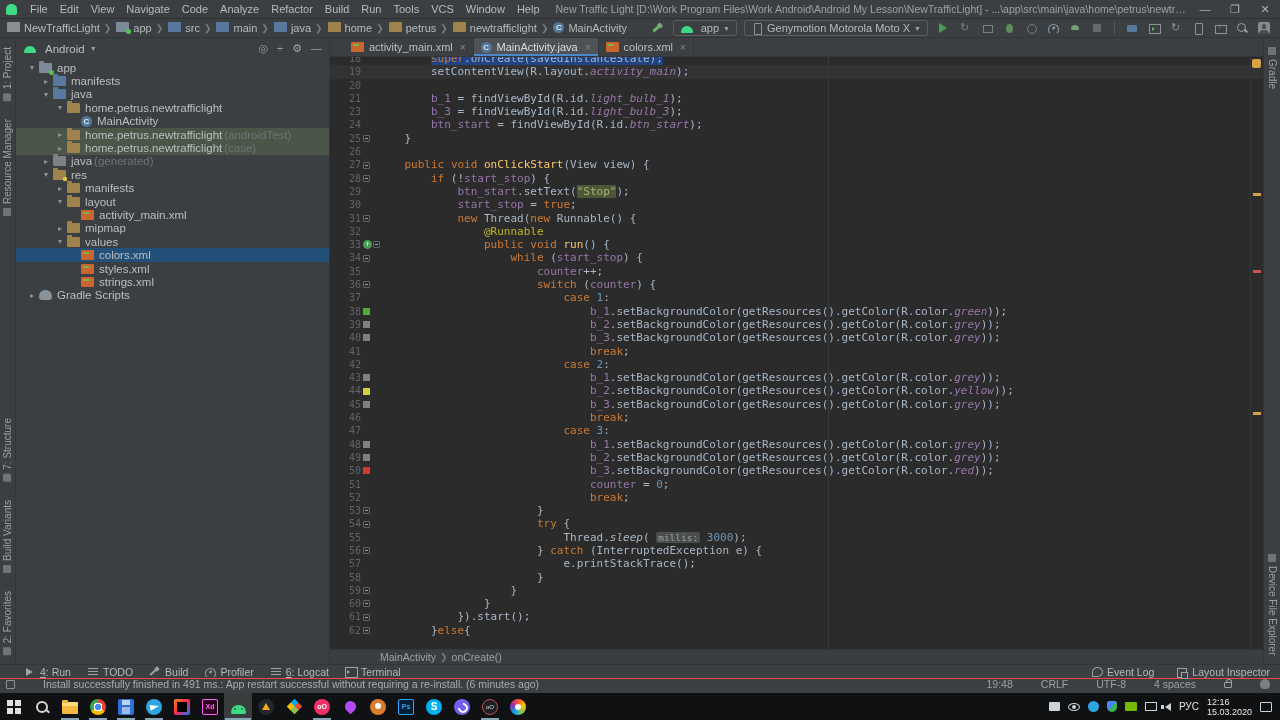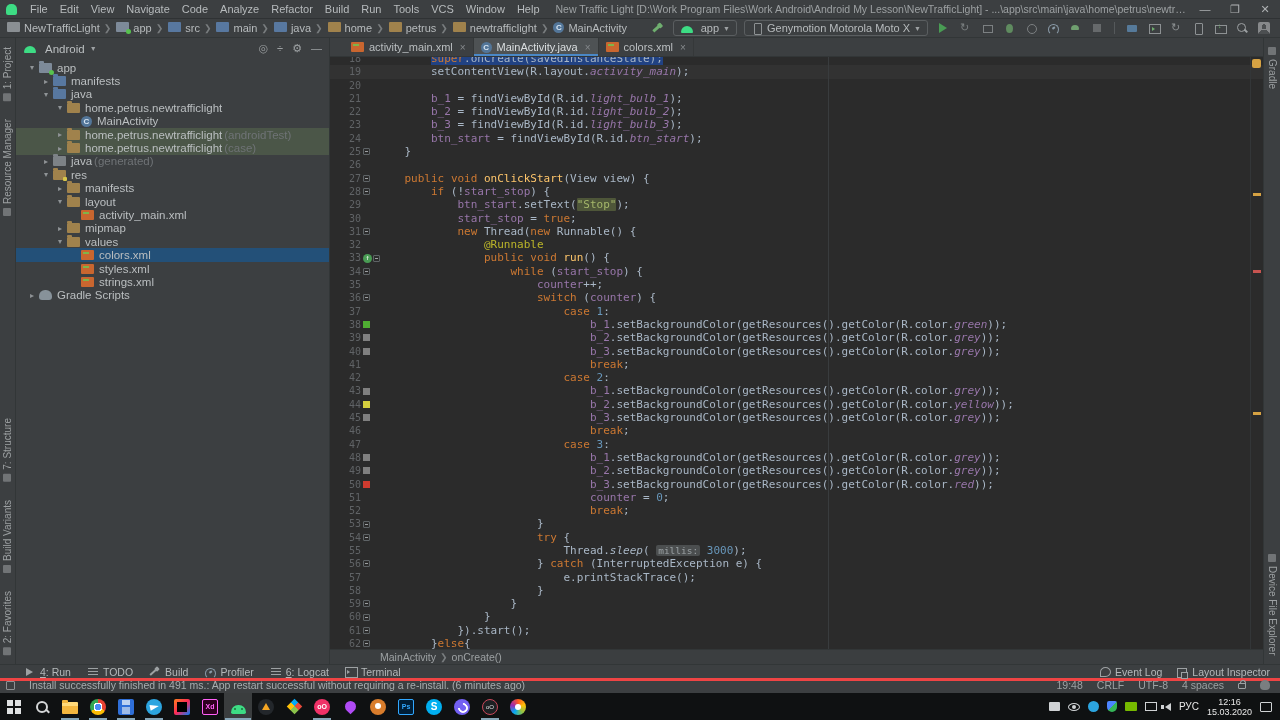--- a/index.html
+++ b/index.html
@@ -96,24 +96,24 @@
   .tsel{background:#214283}
   .margin-guide{position:absolute;top:0;bottom:0;left:498px;width:1px;background:#393c3e}
   #stripe{position:absolute;top:0;bottom:0;right:0;width:13px;border-left:1px solid #333638}
   .insp{position:absolute;top:2px;right:2px;width:9px;height:9px;background:#d6a243;border-radius:2px}
   .smark{position:absolute;right:2px;width:8px;height:3px}
   .ed-crumbs{height:15px;background:#3b3e40;border-top:1px solid #323637;display:flex;align-items:center;padding-left:50px;font-size:10.5px;color:#9da1a3;flex:none}
 
   
   .btmbar{height:14px;background:#3c3f41;border-top:1px solid #323637;display:flex;align-items:center;font-size:10.5px;color:#b4b8ba;padding:0 10px 0 24px;flex:none}
   #bbl{display:flex;gap:16px;flex:1}
-  #bbr{display:flex;gap:14px}
+  #bbr{display:flex;gap:22px}
   .bb-item{display:flex;align-items:center;gap:4px;white-space:nowrap}
   .bb-item u{text-decoration:underline}
-  .statusbar{height:15px;background:#3c3f41;border-top:3px solid #ef4444;display:flex;align-items:center;font-size:10.5px;color:#9da1a3;padding:0 10px 4px 6px;gap:14px;flex:none}
+  .statusbar{height:15px;background:#3c3f41;border-top:1px solid #ef4444;display:flex;align-items:center;font-size:10.5px;color:#9da1a3;padding:0 10px 4px 6px;gap:28px;flex:none}
   .sb-corner{width:9px;height:9px;border:1px solid #8d9193;border-radius:1px;flex:none}
   .sb-msg{flex:1;white-space:nowrap;overflow:hidden;color:#a8acae}
   .sb-item{white-space:nowrap}
   .lockic{width:8px;height:6px;border:1px solid #9da1a3;border-radius:1px;position:relative;margin-top:2px}
   .lockic::before{content:"";position:absolute;top:-4px;left:1px;width:4px;height:3px;border:1px solid #9da1a3;border-bottom:none;border-radius:3px 3px 0 0}
   .sb-bot{width:10px;height:10px;border-radius:50% 50% 4px 4px;background:#7a7e80}
 
   
   .mi{width:12px;height:12px;display:inline-block;position:relative;flex:none}
   .mi-play-green::before{content:"";position:absolute;left:2px;top:1px;border-left:8px solid #499c54;border-top:5px solid transparent;border-bottom:5px solid transparent}
@@ -196,21 +196,21 @@
   .tri-winapp{width:11px;height:9px;background:#cfd2d4;border-radius:1px}
   .tri-eye{width:12px;height:8px;border:1px solid #cfd2d4;border-radius:50%}
   .tri-eye::after{content:"";position:absolute;left:3px;top:1px;width:4px;height:4px;border-radius:50%;background:#cfd2d4}
   .tri-telegram{width:11px;height:11px;border-radius:50%;background:#2ca5e0}
   .tri-defender{width:10px;height:11px;background:linear-gradient(135deg,#4c84ff 0 50%,#35b558 50%);border-radius:2px 2px 5px 5px}
   .tri-nvidia{width:12px;height:9px;background:#76b900;border-radius:1px}
   .tri-network{width:12px;height:9px;border:1px solid #cfd2d4}
   .tri-volume{width:0;height:0;border-right:6px solid #cfd2d4;border-top:4px solid transparent;border-bottom:4px solid transparent}
   .tri-volume::before{content:"";position:absolute;left:-4px;top:-2px;width:3px;height:4px;background:#cfd2d4}
   .tray-lang{color:#e8e8e8;font-size:10px}
-  .tray-clock{color:#e8e8e8;font-size:9px;line-height:10px;text-align:center}
+  .tray-clock{color:#e8e8e8;font-size:9px;line-height:10px;}
   .tri-notif{width:12px;height:10px;border:1px solid #cfd2d4;border-radius:1px}
 </style>
 </head>
 <body>
 
 <div class="app">
 
   <div class="titlebar">
     <span class="as-logo"></span>
     <nav id="menus">
@@ -503,21 +503,20 @@
             <span class="tab-label">colors.xml</span>
             <span class="tab-close">×</span>
           </span>
         </div>
       <div class="code-wrap">
         <div id="code">
             <div class="cl"><span class="g">18</span><span class="gi"></span><span class="txt"><span class="tk-p">        </span><span class="tk-k tsel">super</span><span class="tk-p tsel">.onCreate(savedInstanceState);</span></span></div>
             <div class="cl cur"><span class="g">19</span><span class="gi"></span><span class="txt"><span class="tk-p">        setContentView(R.layout.</span><span class="tk-rf">activity_main</span><span class="tk-p">);</span></span></div>
             <div class="cl"><span class="g">20</span><span class="gi"></span><span class="txt"></span></div>
             <div class="cl"><span class="g">21</span><span class="gi"></span><span class="txt"><span class="tk-p">        </span><span class="tk-f">b_1</span><span class="tk-p"> = findViewById(R.id.</span><span class="tk-rf">light_bulb_1</span><span class="tk-p">);</span></span></div>
-            <div class="cl"><span class="g">22</span><span class="gi"></span><span class="txt"><span class="tk-p">        </span><span class="tk-f">b_2</span><span class="tk-p"> = findViewById(R.id.</span><span class="tk-rf">light_bulb_2</span><span class="tk-p">);</span></span></div>
             <div class="cl"><span class="g">23</span><span class="gi"></span><span class="txt"><span class="tk-p">        </span><span class="tk-f">b_3</span><span class="tk-p"> = findViewById(R.id.</span><span class="tk-rf">light_bulb_3</span><span class="tk-p">);</span></span></div>
             <div class="cl"><span class="g">24</span><span class="gi"></span><span class="txt"><span class="tk-p">        </span><span class="tk-f">btn_start</span><span class="tk-p"> = findViewById(R.id.</span><span class="tk-rf">btn_start</span><span class="tk-p">);</span></span></div>
             <div class="cl"><span class="g">25</span><span class="gi"><span class="fold"></span></span><span class="txt"><span class="tk-p">    }</span></span></div>
             <div class="cl"><span class="g">26</span><span class="gi"></span><span class="txt"></span></div>
             <div class="cl"><span class="g">27</span><span class="gi"><span class="fold"></span></span><span class="txt"><span class="tk-p">    </span><span class="tk-k">public</span><span class="tk-p"> </span><span class="tk-k">void</span><span class="tk-p"> </span><span class="tk-d">onClickStart</span><span class="tk-p">(View view) {</span></span></div>
             <div class="cl"><span class="g">28</span><span class="gi"><span class="fold"></span></span><span class="txt"><span class="tk-p">        </span><span class="tk-k">if</span><span class="tk-p"> (!</span><span class="tk-f">start_stop</span><span class="tk-p">) {</span></span></div>
             <div class="cl"><span class="g">29</span><span class="gi"></span><span class="txt"><span class="tk-p">            </span><span class="tk-f">btn_start</span><span class="tk-p">.setText(</span><span class="tk-sh">"Stop"</span><span class="tk-p">);</span></span></div>
             <div class="cl"><span class="g">30</span><span class="gi"></span><span class="txt"><span class="tk-p">            </span><span class="tk-f">start_stop</span><span class="tk-p"> = </span><span class="tk-k">true</span><span class="tk-p">;</span></span></div>
             <div class="cl"><span class="g">31</span><span class="gi"><span class="fold"></span></span><span class="txt"><span class="tk-p">            </span><span class="tk-k">new</span><span class="tk-p"> Thread(</span><span class="tk-k">new</span><span class="tk-p"> Runnable() {</span></span></div>
             <div class="cl"><span class="g">32</span><span class="gi"></span><span class="txt"><span class="tk-p">                </span><span class="tk-a">@Runnable</span></span></div>

